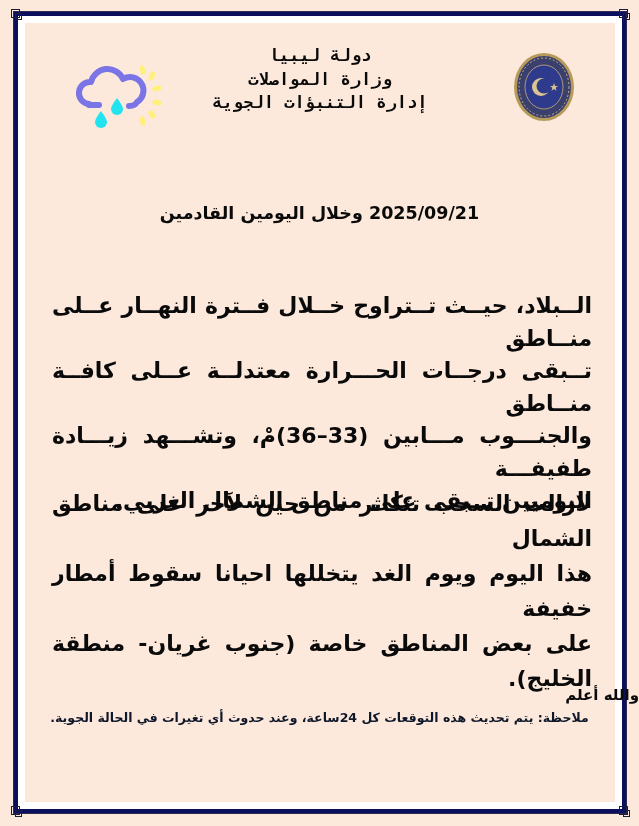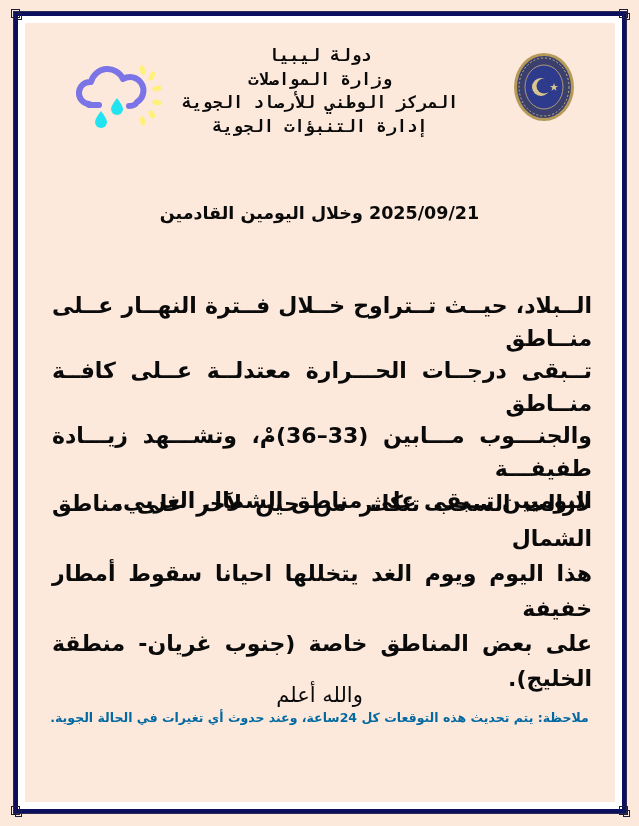--- a/index.html
+++ b/index.html
@@ -95,34 +95,33 @@
       line-height: 32.5px;
     }
     .para1 { top: 290px; }
     .para2 { top: 486px; line-height: 35px; }
     .para-line { display: block; }
 
     .closing {
       position: absolute;
       left: 0; right: 0; top: 684px;
       direction: rtl;
-      text-align: center;
-      font-weight: normal;
-      font-size: 21px;
+      font-weight: bold;
+      font-size: 15px;
       line-height: 22px;
     }
     .note {
       position: absolute;
       left: 48px; right: 48px; top: 707px;
       direction: rtl;
       text-align: center;
       font-weight: bold;
       font-size: 12.5px;
       line-height: 22px;
-      color: #0369a1;
+      color: #0f172a;
     }
   </style>
 </head>
 <body>
 
 <div class="frame-outer"></div>
 <div class="frame-inner"></div>
 <div class="corner tl"></div>
 <div class="corner tr"></div>
 <div class="corner bl"></div>
@@ -141,21 +140,20 @@
     </g>
     <path d="M14 42 A11 11 0 0 1 16 20 A17 17 0 0 1 48 17 A13 13 0 0 1 62 40 Q60 44 54 44" fill="none" stroke="#7b74e6" stroke-width="6" stroke-linecap="round" stroke-linejoin="round"></path>
     <line x1="14" y1="43" x2="24" y2="43" stroke="#7b74e6" stroke-width="6" stroke-linecap="round"></line>
     <path d="M42 36 q-6 8 -6 11 a6 6 0 0 0 12 0 q0 -3 -6 -11z" fill="#22e3f0"></path>
     <path d="M26 49 q-6 8 -6 11 a6 6 0 0 0 12 0 q0 -3 -6 -11z" fill="#22e3f0"></path>
   </svg>
 
   <div class="header-lines">
     <div>دولة ليبيا</div>
     <div>وزارة المواصلات</div>
-    <div>المركز الوطني للأرصاد الجوية</div>
     <div>إدارة التنبؤات الجوية</div>
   </div>
 
   <svg class="emblem" viewBox="0 0 62 70">
     <ellipse cx="31" cy="35" rx="30" ry="34" fill="#b59a5a"></ellipse>
     <ellipse cx="31" cy="35" rx="27" ry="31" fill="#3a3f6e"></ellipse>
     <ellipse cx="31" cy="35" rx="25" ry="29" fill="none" stroke="#c9b27a" stroke-width="1" stroke-dasharray="2 2"></ellipse>
     <ellipse cx="31" cy="35" rx="19" ry="22" fill="#2e3a8c" stroke="#c9b27a" stroke-width="0.8"></ellipse>
     <circle cx="28" cy="35" r="9" fill="#d9c590"></circle>
     <circle cx="31" cy="34" r="7.5" fill="#2e3a8c"></circle>

